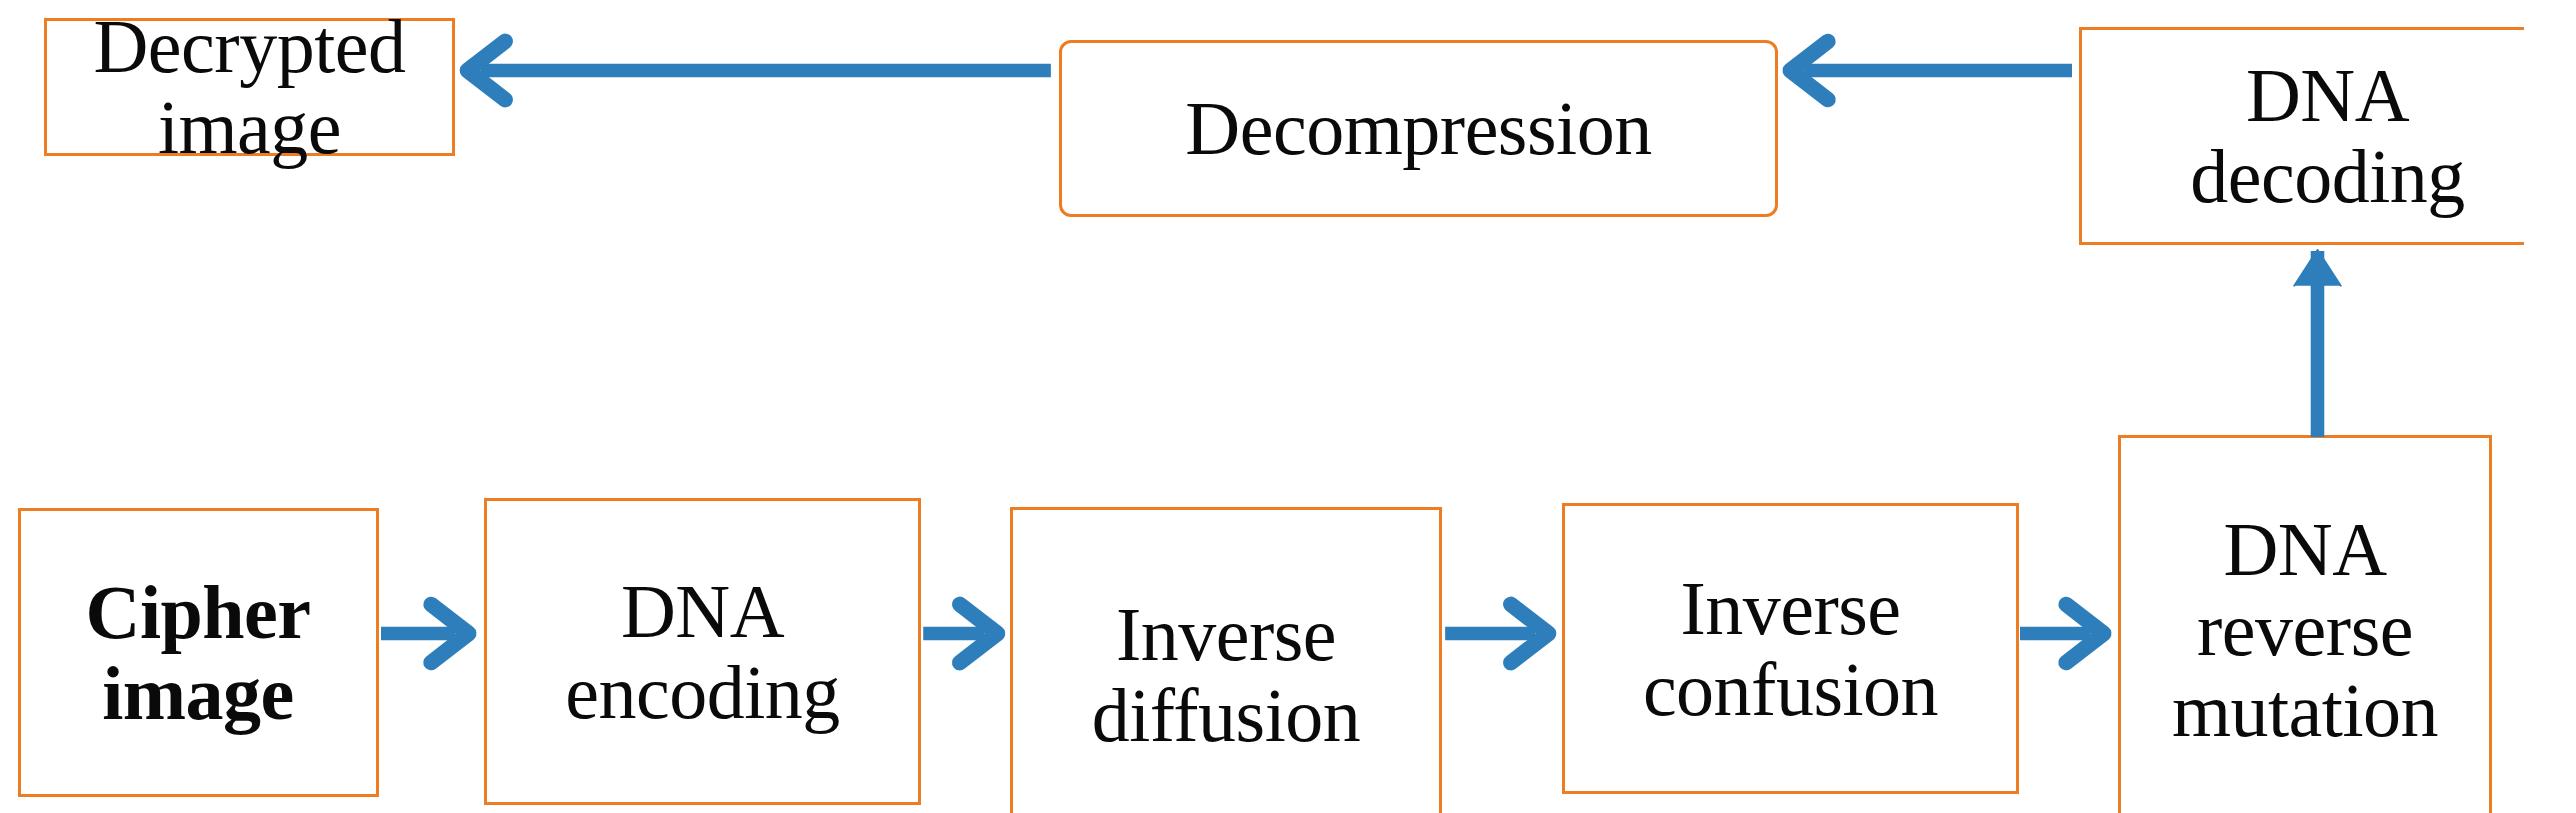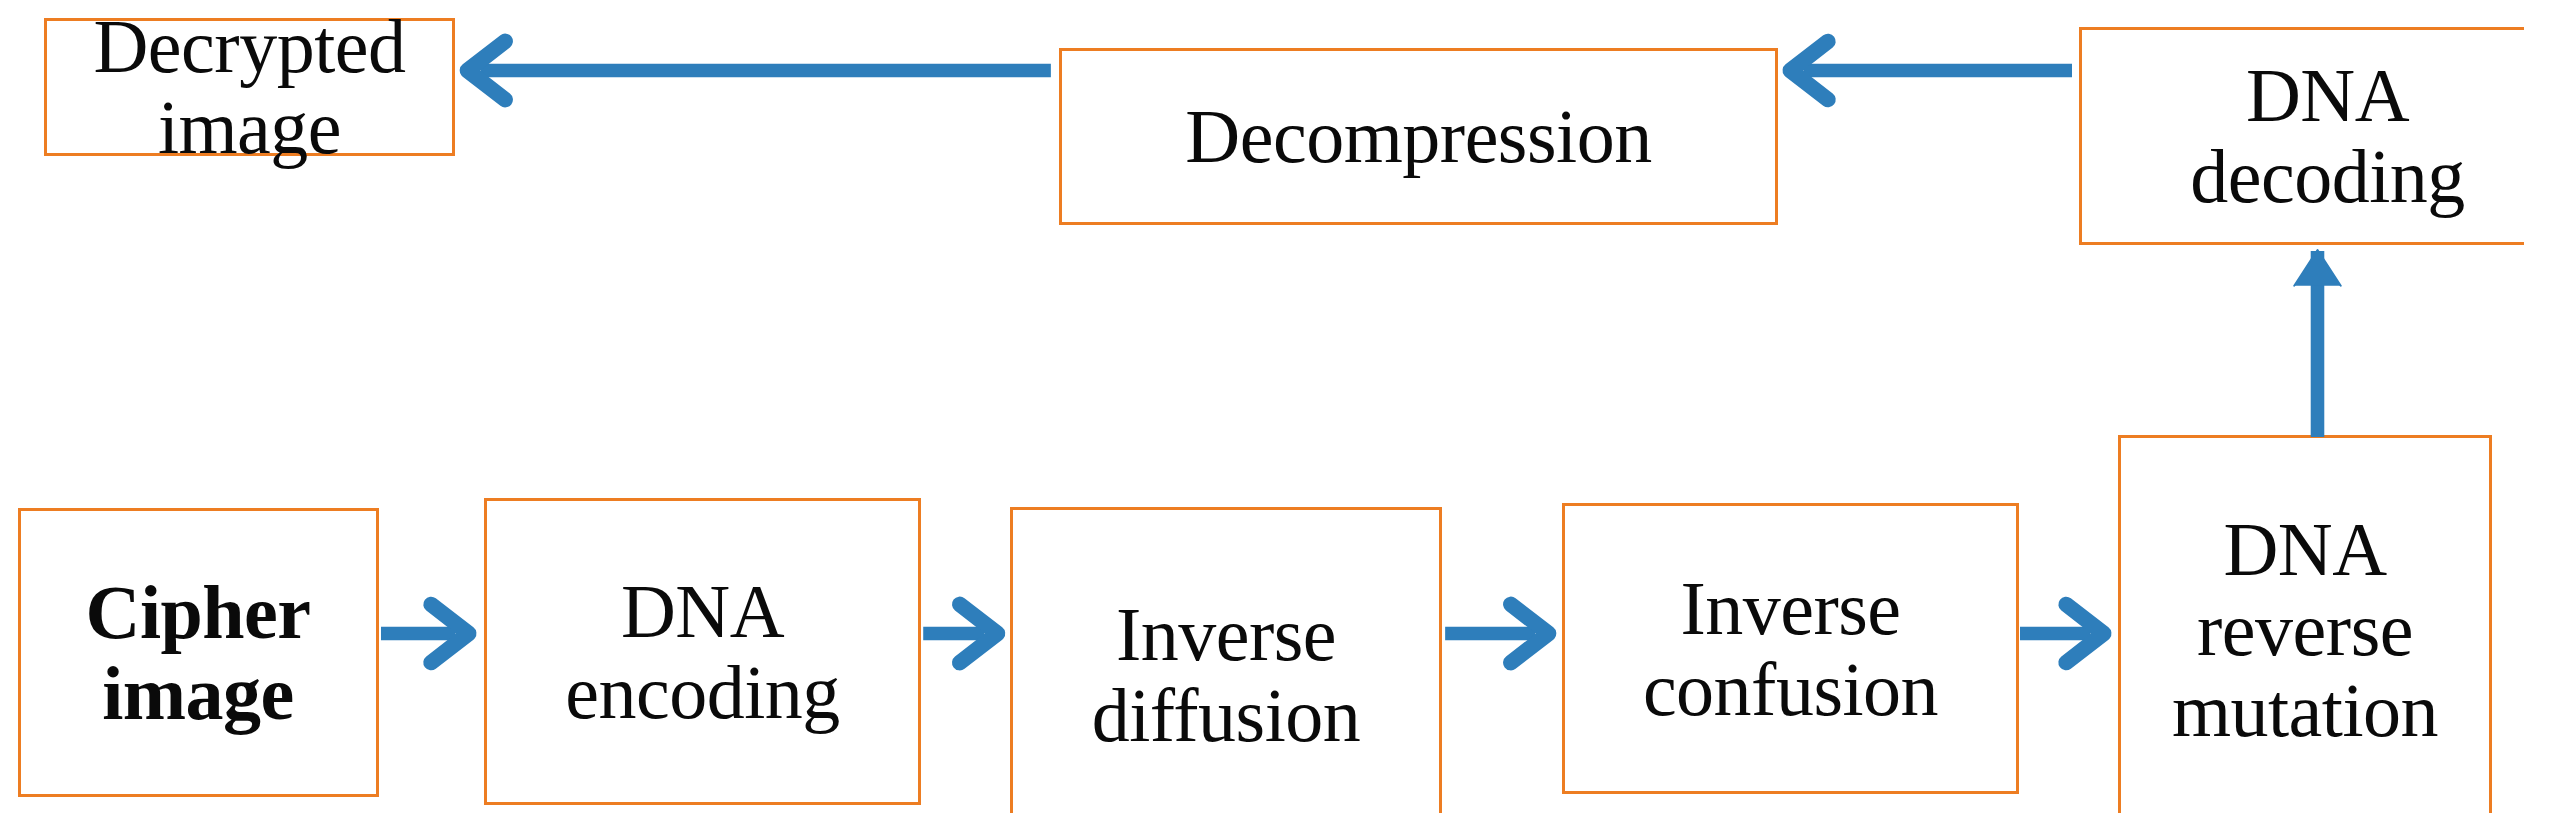--- a/index.html
+++ b/index.html
@@ -36,21 +36,21 @@
     pointer-events: none;
   }
   .arrow svg { display: block; overflow: visible; }
 </style>
 </head>
 <body>
 
 <div id="canvas">
     <div class="node" style="left: 44px; top: 17.5px; width: 411px; height: 138px; border-color: rgb(237, 125, 34);"><span>Decrypted
 image</span></div>
-    <div class="node" style="left: 1059px; top: 48px; width: 719px; height: 177px; border-color: rgb(237, 125, 34);"><span>Decompression</span></div>
+    <div class="node" style="left: 1059px; top: 40px; width: 719px; height: 177px; border-color: rgb(237, 125, 34); border-radius: 12px;"><span>Decompression</span></div>
     <div class="node" style="left: 2079px; top: 27px; width: 497px; height: 218px; border-color: rgb(237, 125, 34);"><span>DNA
 decoding</span></div>
     <div class="node" style="left: 17.5px; top: 508px; width: 361px; height: 289px; border-color: rgb(237, 125, 34); font-weight: bold;"><span>Cipher
 image</span></div>
     <div class="node" style="left: 484px; top: 498px; width: 437px; height: 307px; border-color: rgb(237, 125, 34);"><span>DNA
 encoding</span></div>
     <div class="node" style="left: 1010px; top: 507px; width: 432px; height: 335px; border-color: rgb(237, 125, 34);"><span>Inverse
 diffusion</span></div>
     <div class="node" style="left: 1562px; top: 503px; width: 457px; height: 291px; border-color: rgb(237, 125, 34);"><span>Inverse
 confusion</span></div>

